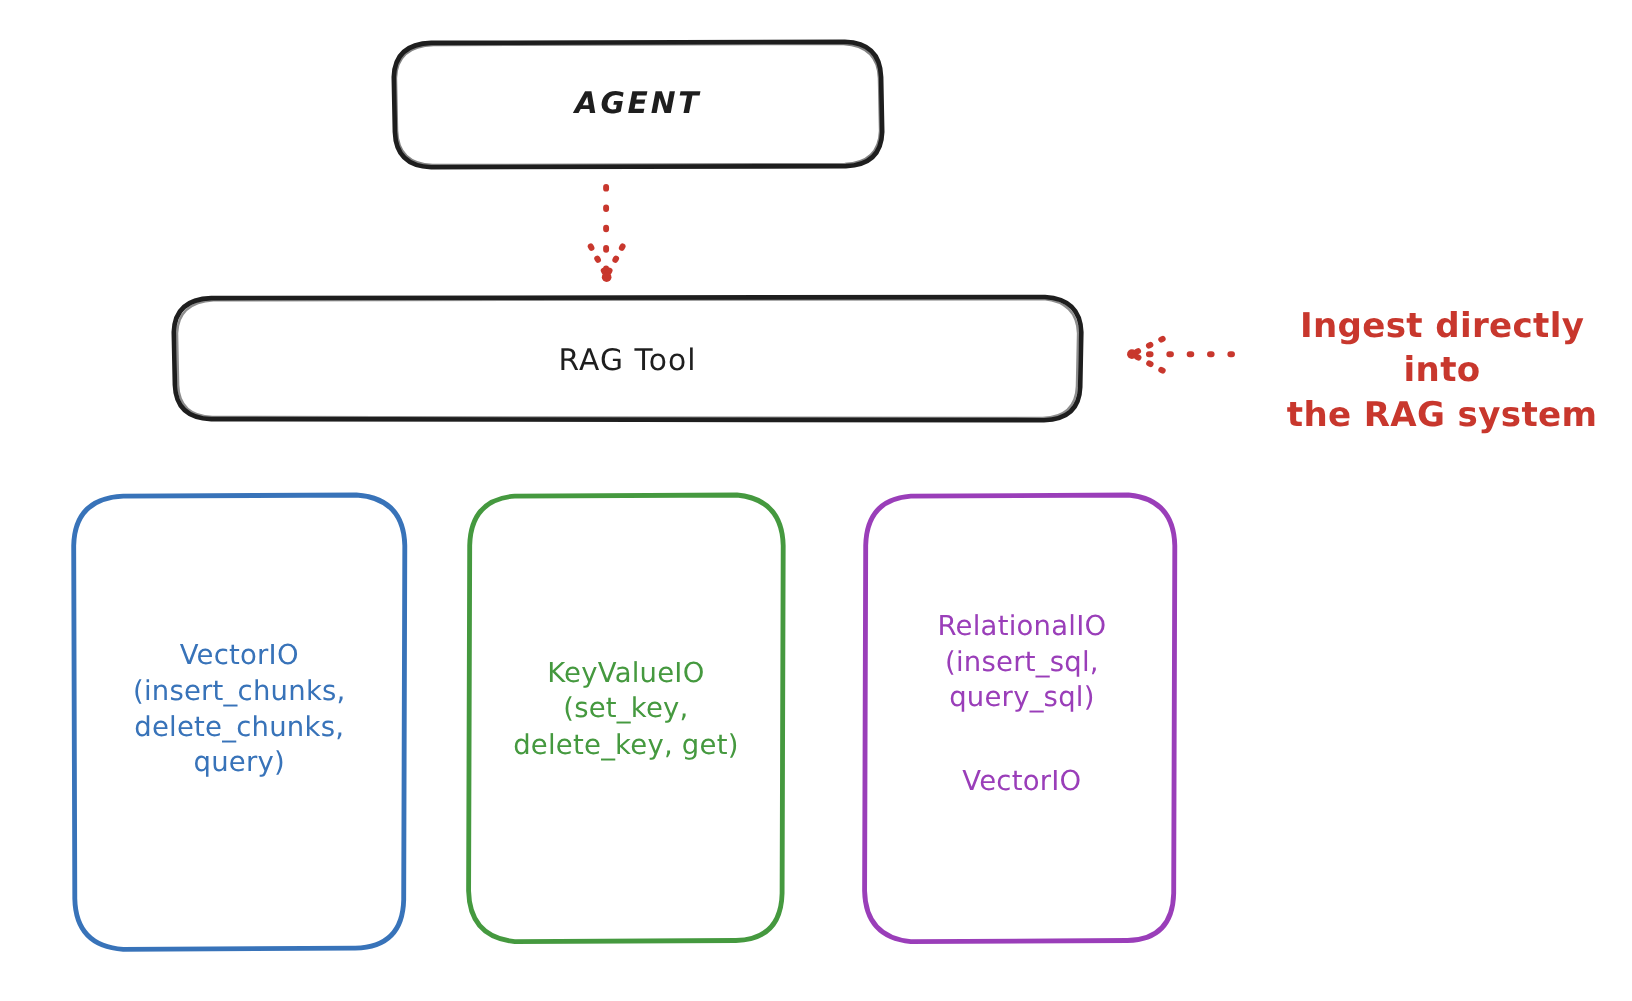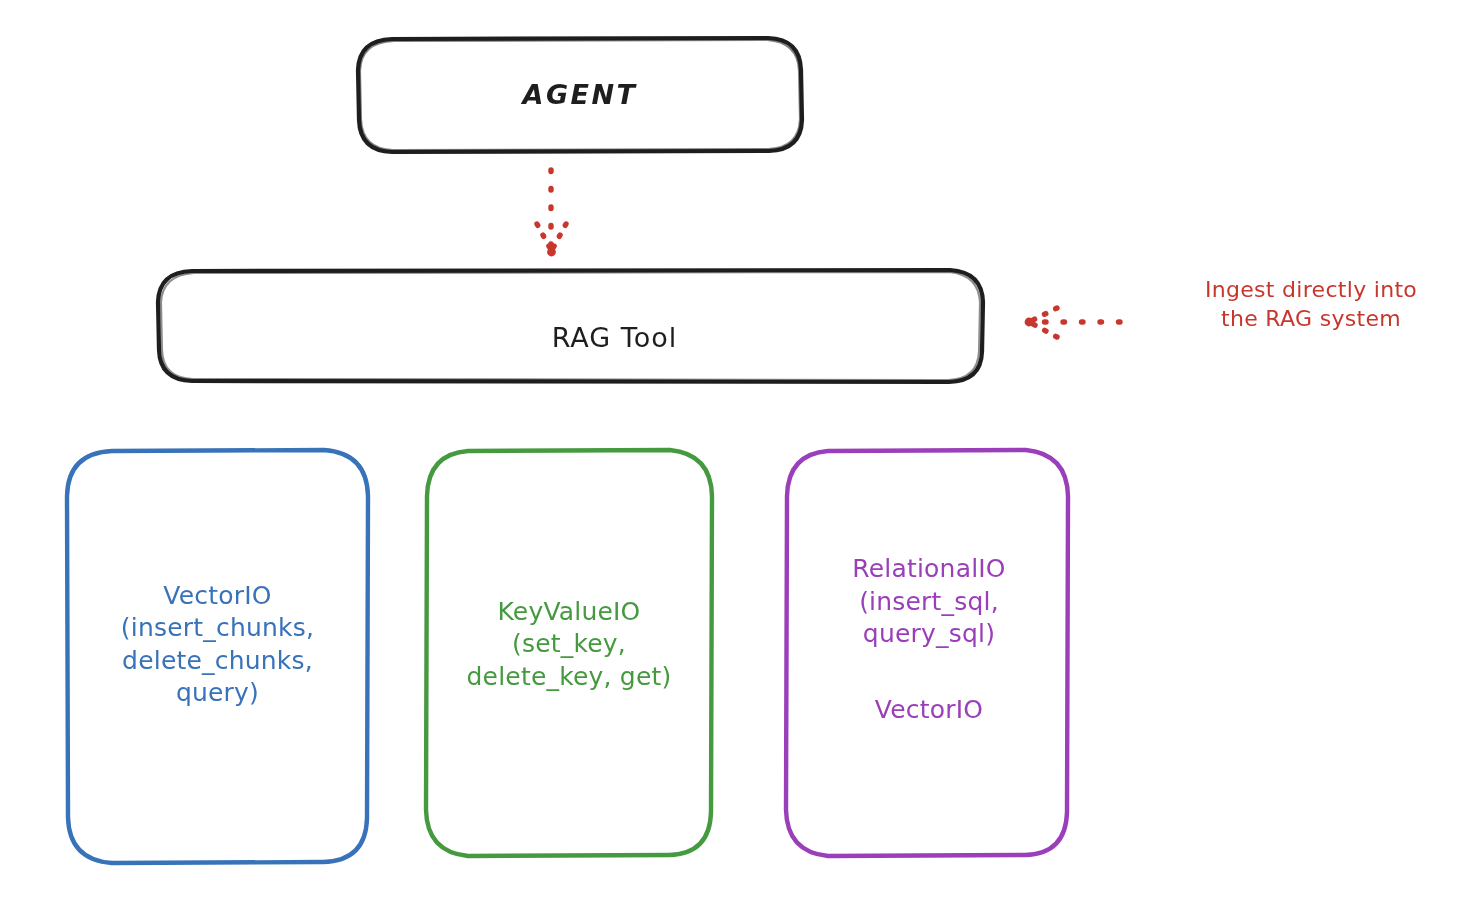--- a/index.html
+++ b/index.html
@@ -21,21 +21,20 @@
     inset: 0;
     width: 1484px;
     height: 910px;
   }
 
   .node {
     position: absolute;
     box-sizing: border-box;
     display: flex;
     flex-direction: column;
-    align-items: center;
     justify-content: center;
     text-align: center;
     background: transparent;
     pointer-events: auto;
   }
 
   .node-label {
     white-space: pre-line;
     line-height: 1.18;
     letter-spacing: 0.4px;
@@ -53,24 +52,23 @@
     font-size: 27px;
     font-style: italic;
     font-weight: 700;
     color: #1e1e1e;
     letter-spacing: 2.5px;
   }
 
   
   #rag-tool-node {
     left: 158px;
-    top: 282px;
+    top: 272px;
     width: 825px;
     height: 112px;
-    margin-left: 44px;
   }
   #rag-tool-node .node-label {
     font-size: 27px;
     font-weight: 500;
     color: #1e1e1e;
     letter-spacing: 1px;
   }
 
   
   #vectorio-node {
@@ -122,22 +120,22 @@
   #relationalio-inner { transform: translateY(-14px); }
 
   
   #ingest-annotation {
     position: absolute;
     left: 1146px;
     top: 276px;
     width: 330px;
     text-align: center;
     color: #C8372D;
-    font-size: 22px;
-    font-weight: 400;
+    font-size: 31px;
+    font-weight: 700;
     line-height: 1.30;
     white-space: pre-line;
     letter-spacing: 0.3px;
   }
 
   .svg-layer {
     position: absolute;
     left: 0;
     top: 0;
     pointer-events: none;

